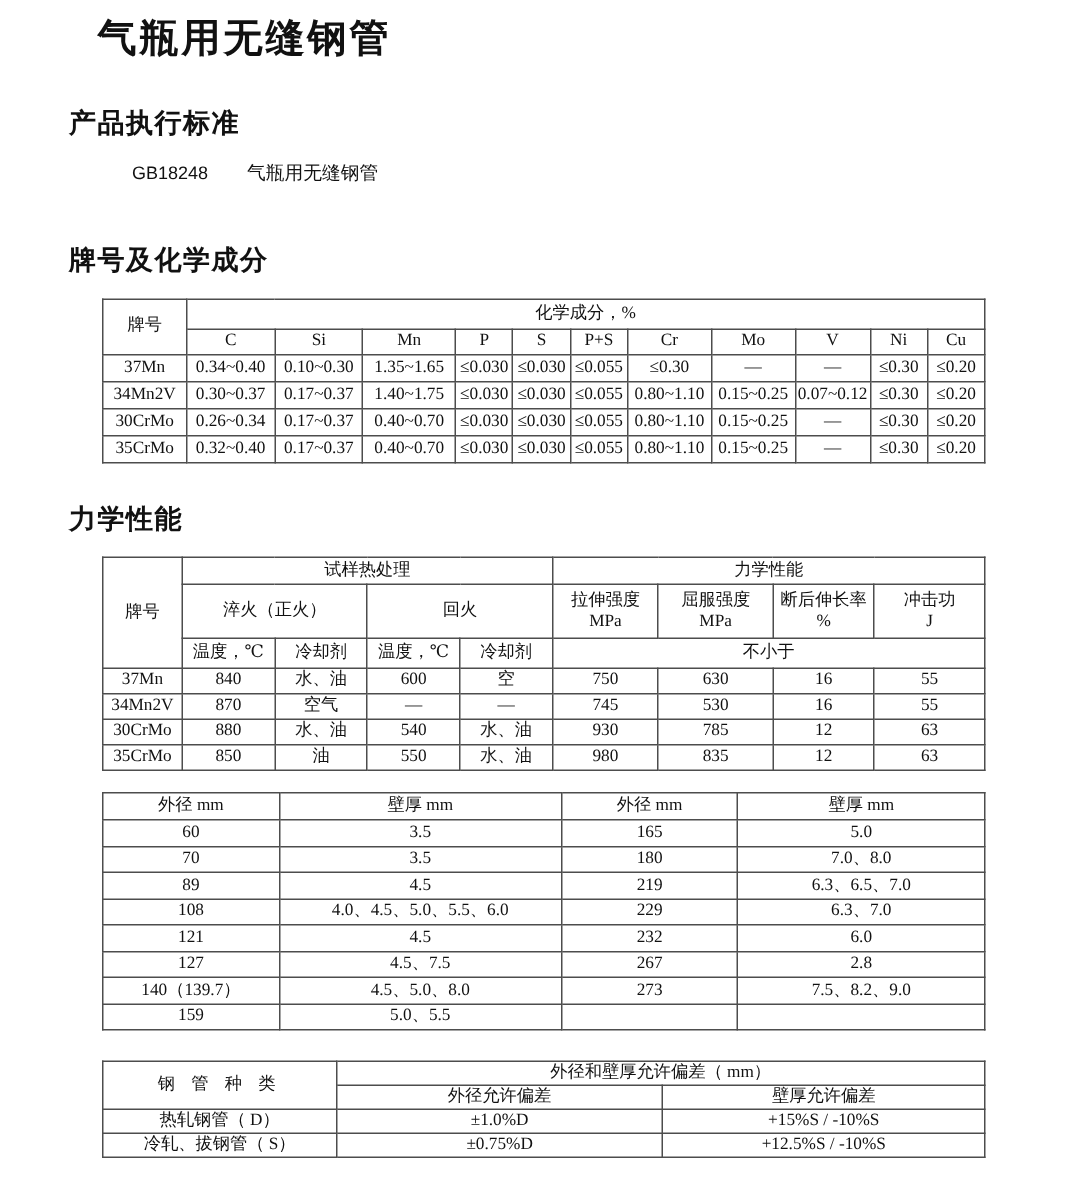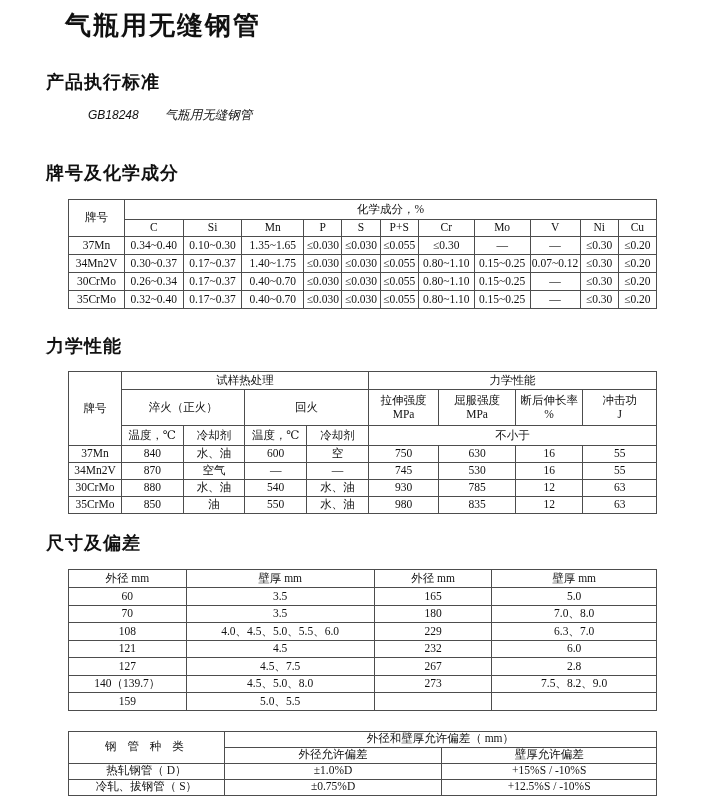--- a/index.html
+++ b/index.html
@@ -21,21 +21,20 @@
     font-size: 18px; font-weight: bold; letter-spacing: 1px;
   }
   .h-standard { padding-top: 27px; }
   .h-chemistry { padding-top: 37px; }
   .h-mechanics { padding-top: 25px; }
   .h-dimensions { padding-top: 17px; }
 
   .standard-line {
     margin: 0; padding: 13px 12px 0 88px;
     font-size: 12.5px;
-    font-style: italic;
   }
   .standard-line .code { margin-right: 26px; font-family: "Liberation Sans", sans-serif; font-size: 12px; }
 
   table {
     border-collapse: collapse;
     table-layout: fixed;
     width: 589px;
     margin-left: 68px;
     font-size: 11.5px;
     line-height: 1.15;
@@ -250,21 +249,20 @@
       <td>550</td>
       <td>水、油</td>
       <td>980</td>
       <td>835</td>
       <td>12</td>
       <td>63</td>
     </tr>
   </tbody>
     </table>
 
-  <h2 class="section-heading h-dimensions">尺寸及偏差</h2>
 
   <table class="t-dim">
     <colgroup>
       <col style="width:20%">
         <col style="width:32%">
         <col style="width:20%">
         <col style="width:28%">
     </colgroup>
     <tbody>
         <tr class="r-head">
@@ -279,20 +277,26 @@
       <td>165</td>
       <td>5.0</td>
     </tr>
     <tr>
       <td>70</td>
       <td>3.5</td>
       <td>180</td>
       <td>7.0、8.0</td>
     </tr>
     <tr>
+      <td>89</td>
+      <td>4.5</td>
+      <td>219</td>
+      <td>6.3、6.5、7.0</td>
+    </tr>
+    <tr>
       <td>108</td>
       <td>4.0、4.5、5.0、5.5、6.0</td>
       <td>229</td>
       <td>6.3、7.0</td>
     </tr>
     <tr>
       <td>121</td>
       <td>4.5</td>
       <td>232</td>
       <td>6.0</td>

